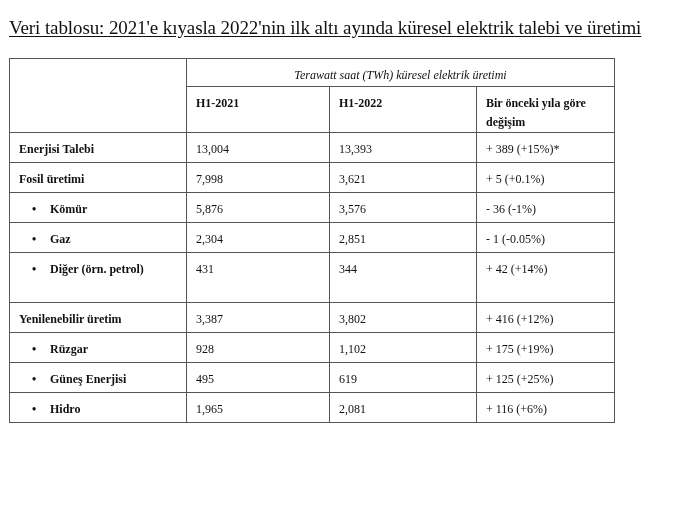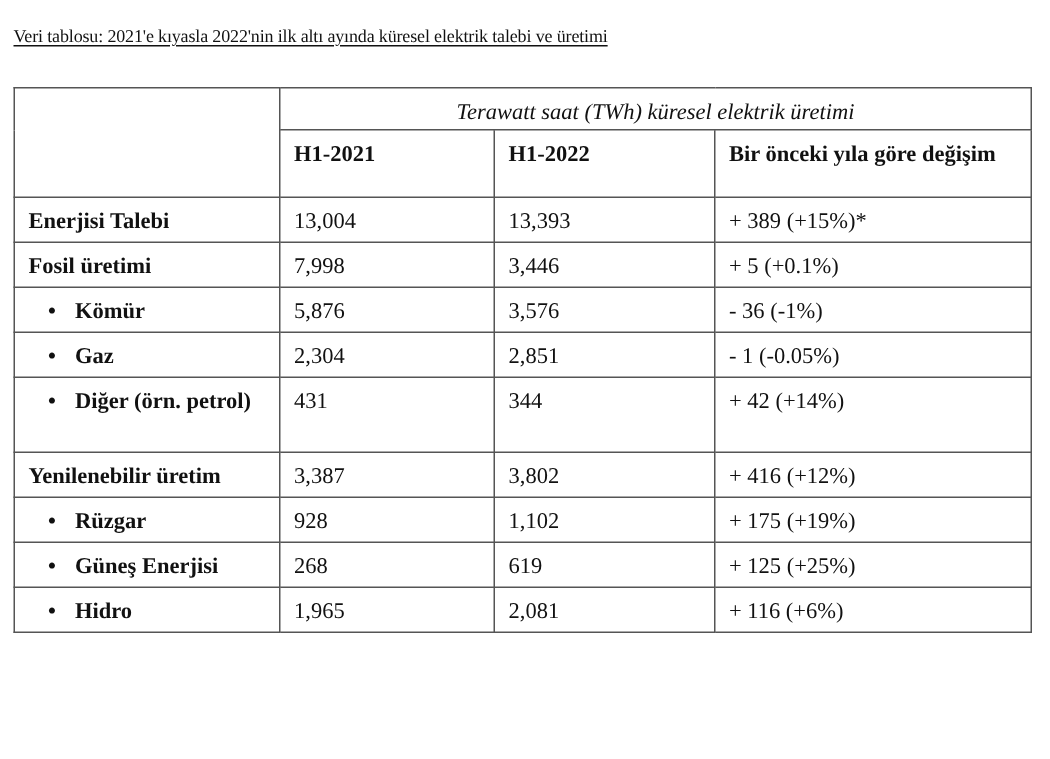--- a/index.html
+++ b/index.html
@@ -3,27 +3,27 @@
   <meta charset="utf-8">
   <style>
     html, body { margin: 0; padding: 0; background: #ffffff; }
     body {
       width: 700px; height: 506px; position: relative; overflow: hidden;
       font-family: "Liberation Serif", "DejaVu Serif", serif;
       color: #111111;
     }
     .title {
       position: absolute; left: 9px; top: 17px;
-      font-size: 12px; text-decoration: underline; text-underline-offset: 2px;
+      font-size: 19px; text-decoration: underline; text-underline-offset: 2px;
       white-space: nowrap; letter-spacing: -0.1px;
     }
     table {
       position: absolute; left: 9px; top: 58px;
-      width: 679px; border-collapse: collapse;
-      font-size: 15px;
+      width: 606px; border-collapse: collapse;
+      font-size: 12px;
     }
     td, th {
       border: 1.3px solid #555555;
       vertical-align: top; text-align: left;
       padding: 7px 9px 0 9px;
       font-weight: normal;
       line-height: 19px;
     }
     .col-label { width: 158px; }
     .col-a { width: 124px; }
@@ -57,21 +57,21 @@
 
   <tr class="r-std">
     <td class="bold">Enerjisi Talebi</td>
     <td>13,004</td>
     <td>13,393</td>
     <td>+ 389 (+15%)*</td>
   </tr>
   <tr class="r-std">
     <td class="bold">Fosil üretimi</td>
     <td>7,998</td>
-    <td>3,446</td>
+    <td>3,621</td>
     <td>+ 5 (+0.1%)</td>
   </tr>
   <tr class="r-std">
     <td class="bullet-cell bold">
       <div class="bullet-wrap">
             <span class="bullet">•</span>
             <span>Kömür</span>
           </div>
     </td>
     <td>5,876</td>
@@ -117,21 +117,21 @@
     <td>1,102</td>
     <td>+ 175 (+19%)</td>
   </tr>
   <tr class="r-std">
     <td class="bullet-cell bold">
       <div class="bullet-wrap">
             <span class="bullet">•</span>
             <span>Güneş Enerjisi</span>
           </div>
     </td>
-    <td>268</td>
+    <td>495</td>
     <td>619</td>
     <td>+ 125 (+25%)</td>
   </tr>
   <tr class="r-std">
     <td class="bullet-cell bold">
       <div class="bullet-wrap">
             <span class="bullet">•</span>
             <span>Hidro</span>
           </div>
     </td>

